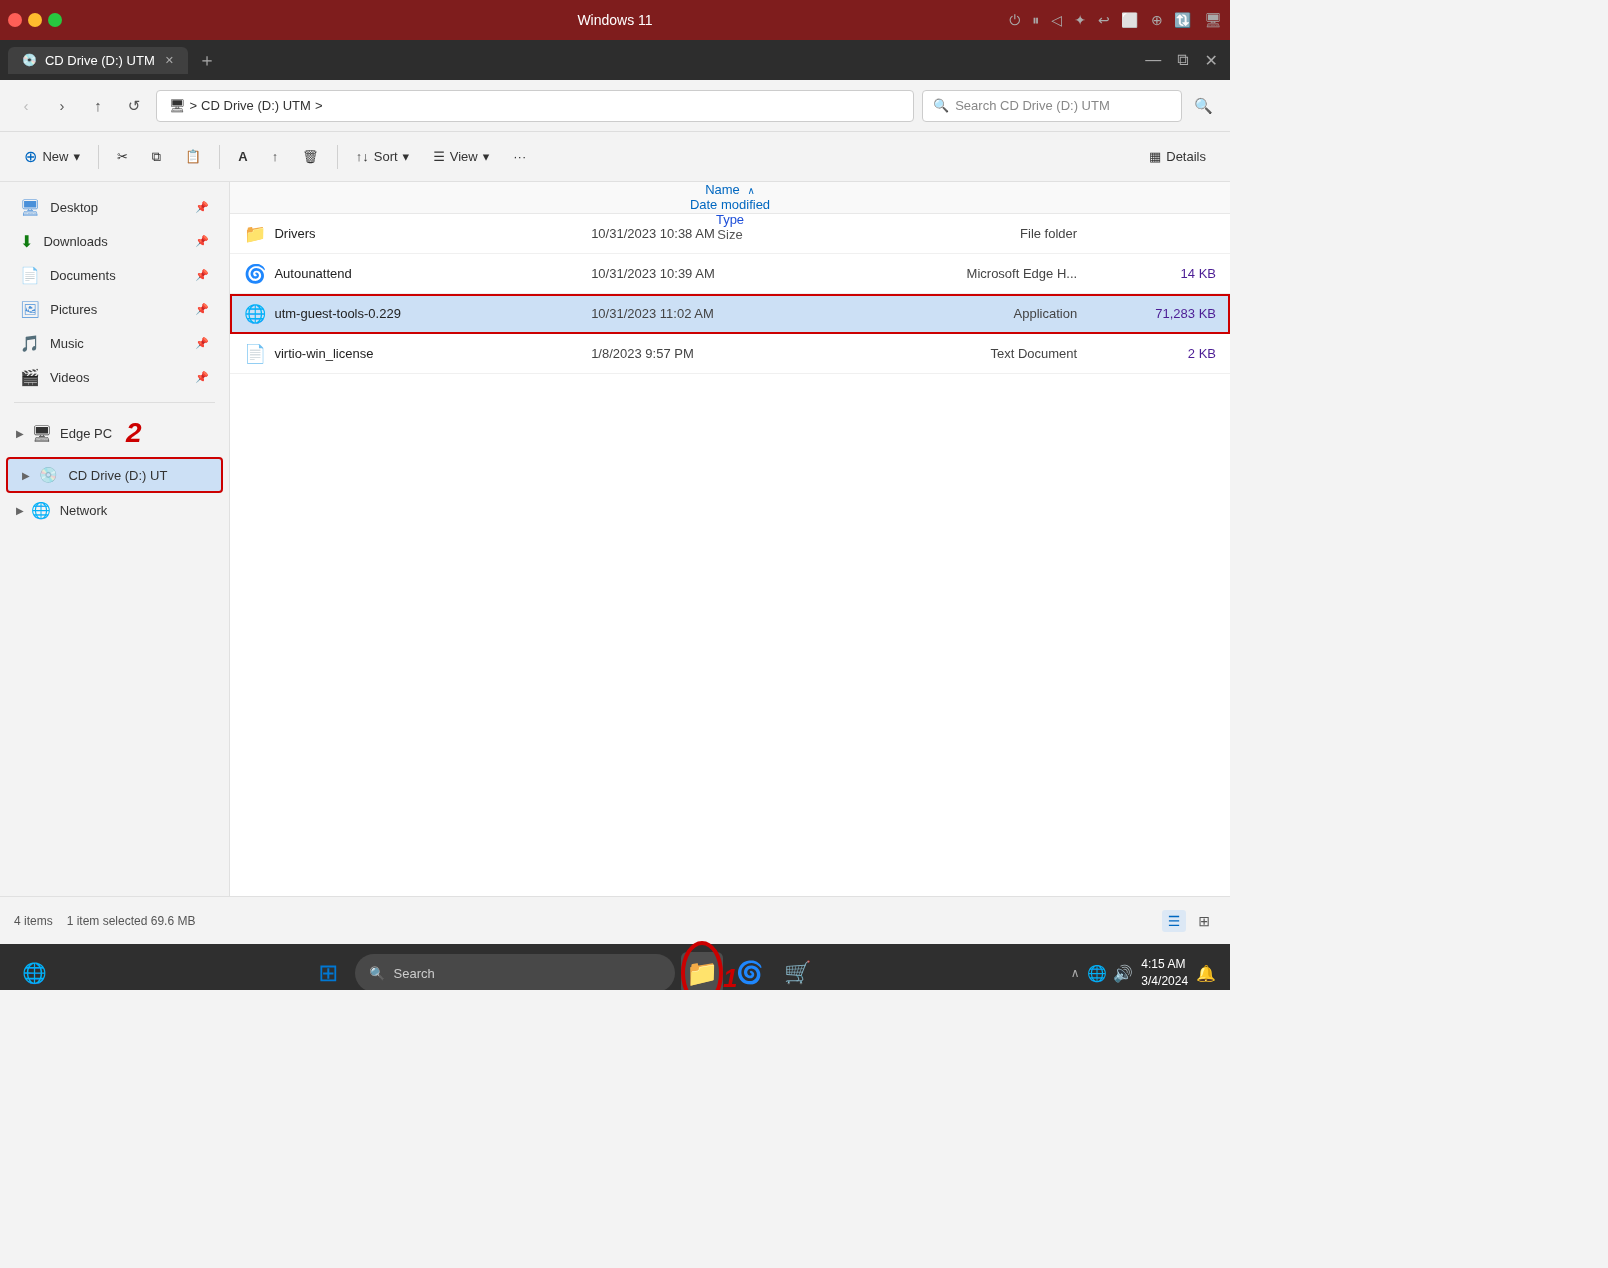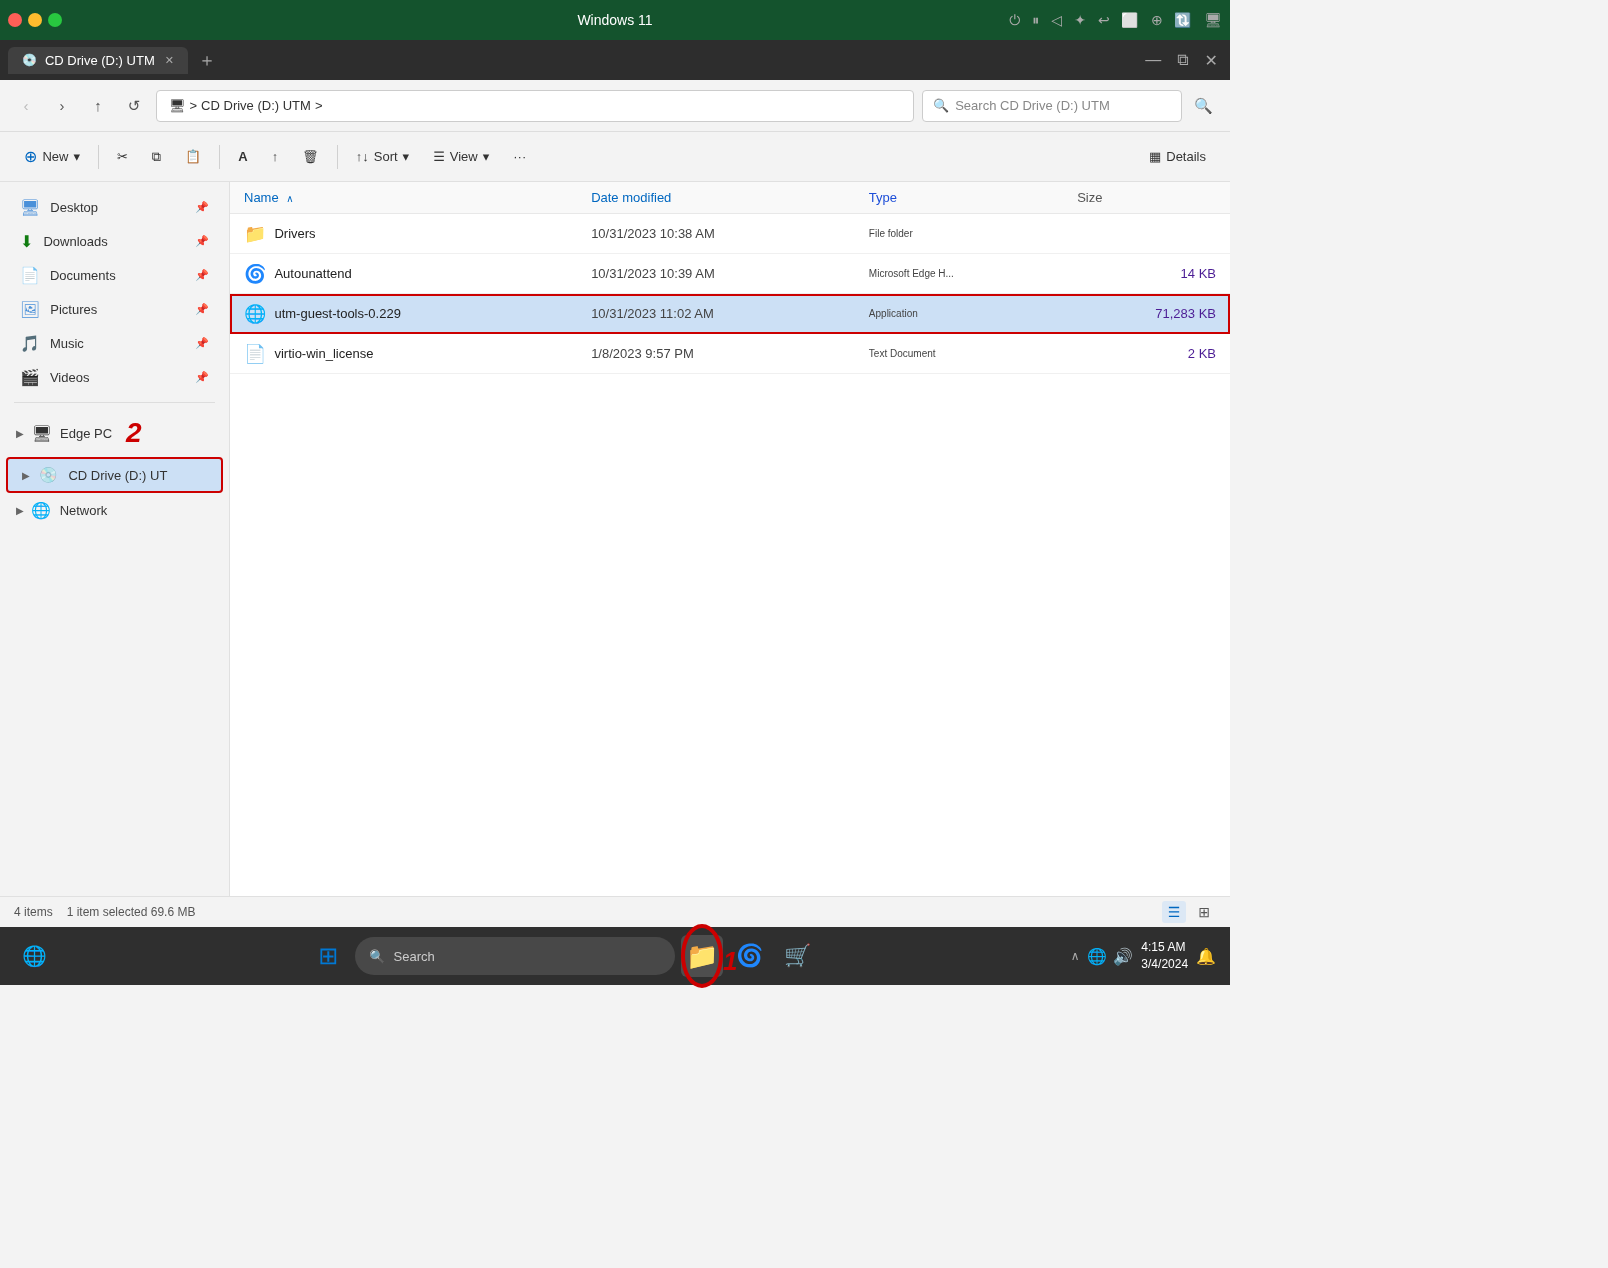--- a/index.html
+++ b/index.html
@@ -7,21 +7,21 @@
       width: 1230px;
       height: 990px;
       font-family: 'Segoe UI', Arial, sans-serif;
       font-size: 13px;
       background: #f3f3f3;
       overflow: hidden;
     }
 
     
     .title-bar {
-      background: #14532d;
+      background: #7f1d1d;
       height: 40px;
       display: flex;
       align-items: center;
       padding: 0 8px;
       gap: 8px;
       position: relative;
     }
     .traffic-lights {
       display: flex;
       gap: 6px;
@@ -247,20 +247,21 @@
     }
     .file-list-header {
       display: flex;
       align-items: center;
       padding: 0 14px;
       height: 32px;
       border-bottom: 1px solid #e8e8e8;
       background: #f9f9f9;
       position: sticky;
       top: 0;
+      flex-direction: column;
     }
     .col-name { flex: 2.5; color: #0067c0; font-size: 13px; cursor: pointer; }
     .col-date { flex: 2; color: #0067c0; font-size: 13px; cursor: pointer; }
     .col-type { flex: 1.5; color: #1d4ed8; font-size: 13px; }
     .col-size { flex: 1; color: #555; font-size: 13px; text-align: left; }
     .sort-arrow { font-size: 10px; margin-left: 4px; color: #0067c0; }
 
     .file-row {
       display: flex;
       align-items: center;
@@ -277,26 +278,26 @@
     .file-name-cell {
       flex: 2.5;
       display: flex;
       align-items: center;
       gap: 8px;
       font-size: 13px;
       color: #222;
     }
     .file-icon { font-size: 18px; }
     .file-date { flex: 2; font-size: 13px; color: #444; }
-    .file-type { flex: 1.5; font-size: 10px; color: #444; }
+    .file-type { flex: 1.5; font-size: 13px; color: #444; text-align: right; }
     .file-size { flex: 1; font-size: 13px; color: #4c1d95; text-align: right; }
 
     
     .status-bar {
-      height: 31px;
+      height: 48px;
       background: #f3f3f3;
       border-top: 1px solid #e0e0e0;
       display: flex;
       align-items: center;
       padding: 0 14px;
       gap: 14px;
       font-size: 12px;
       color: #555;
     }
     .status-right {

